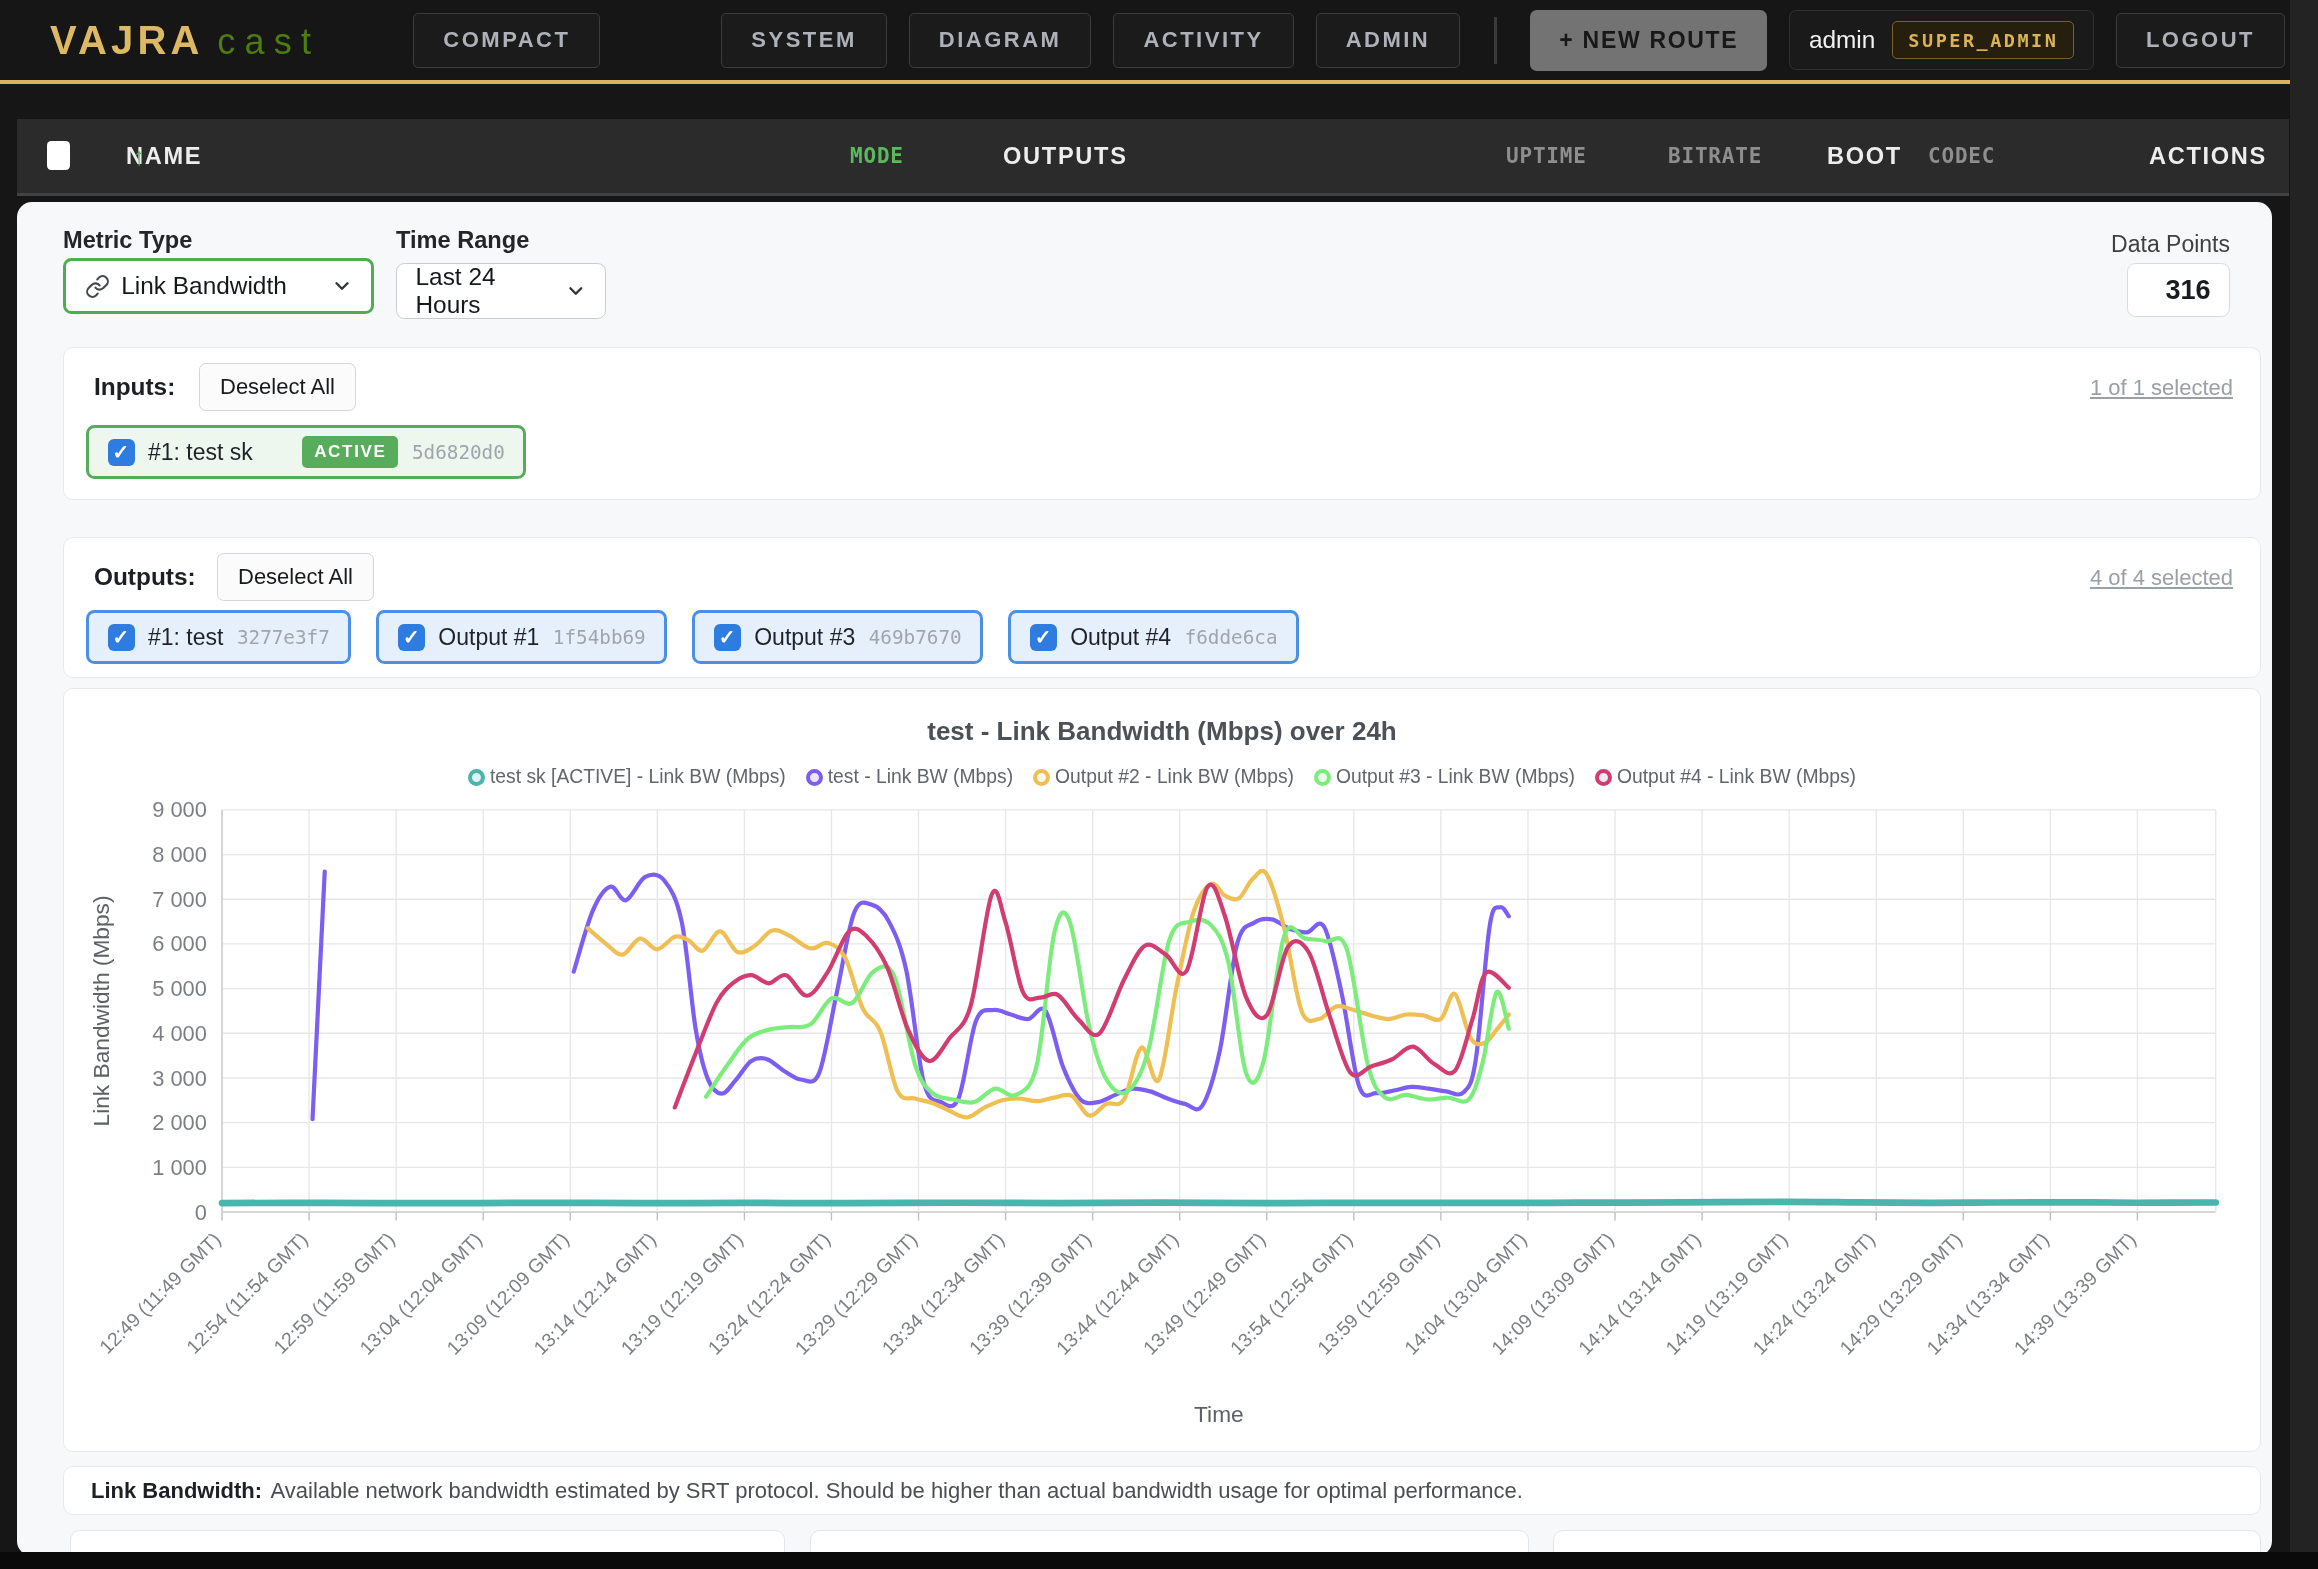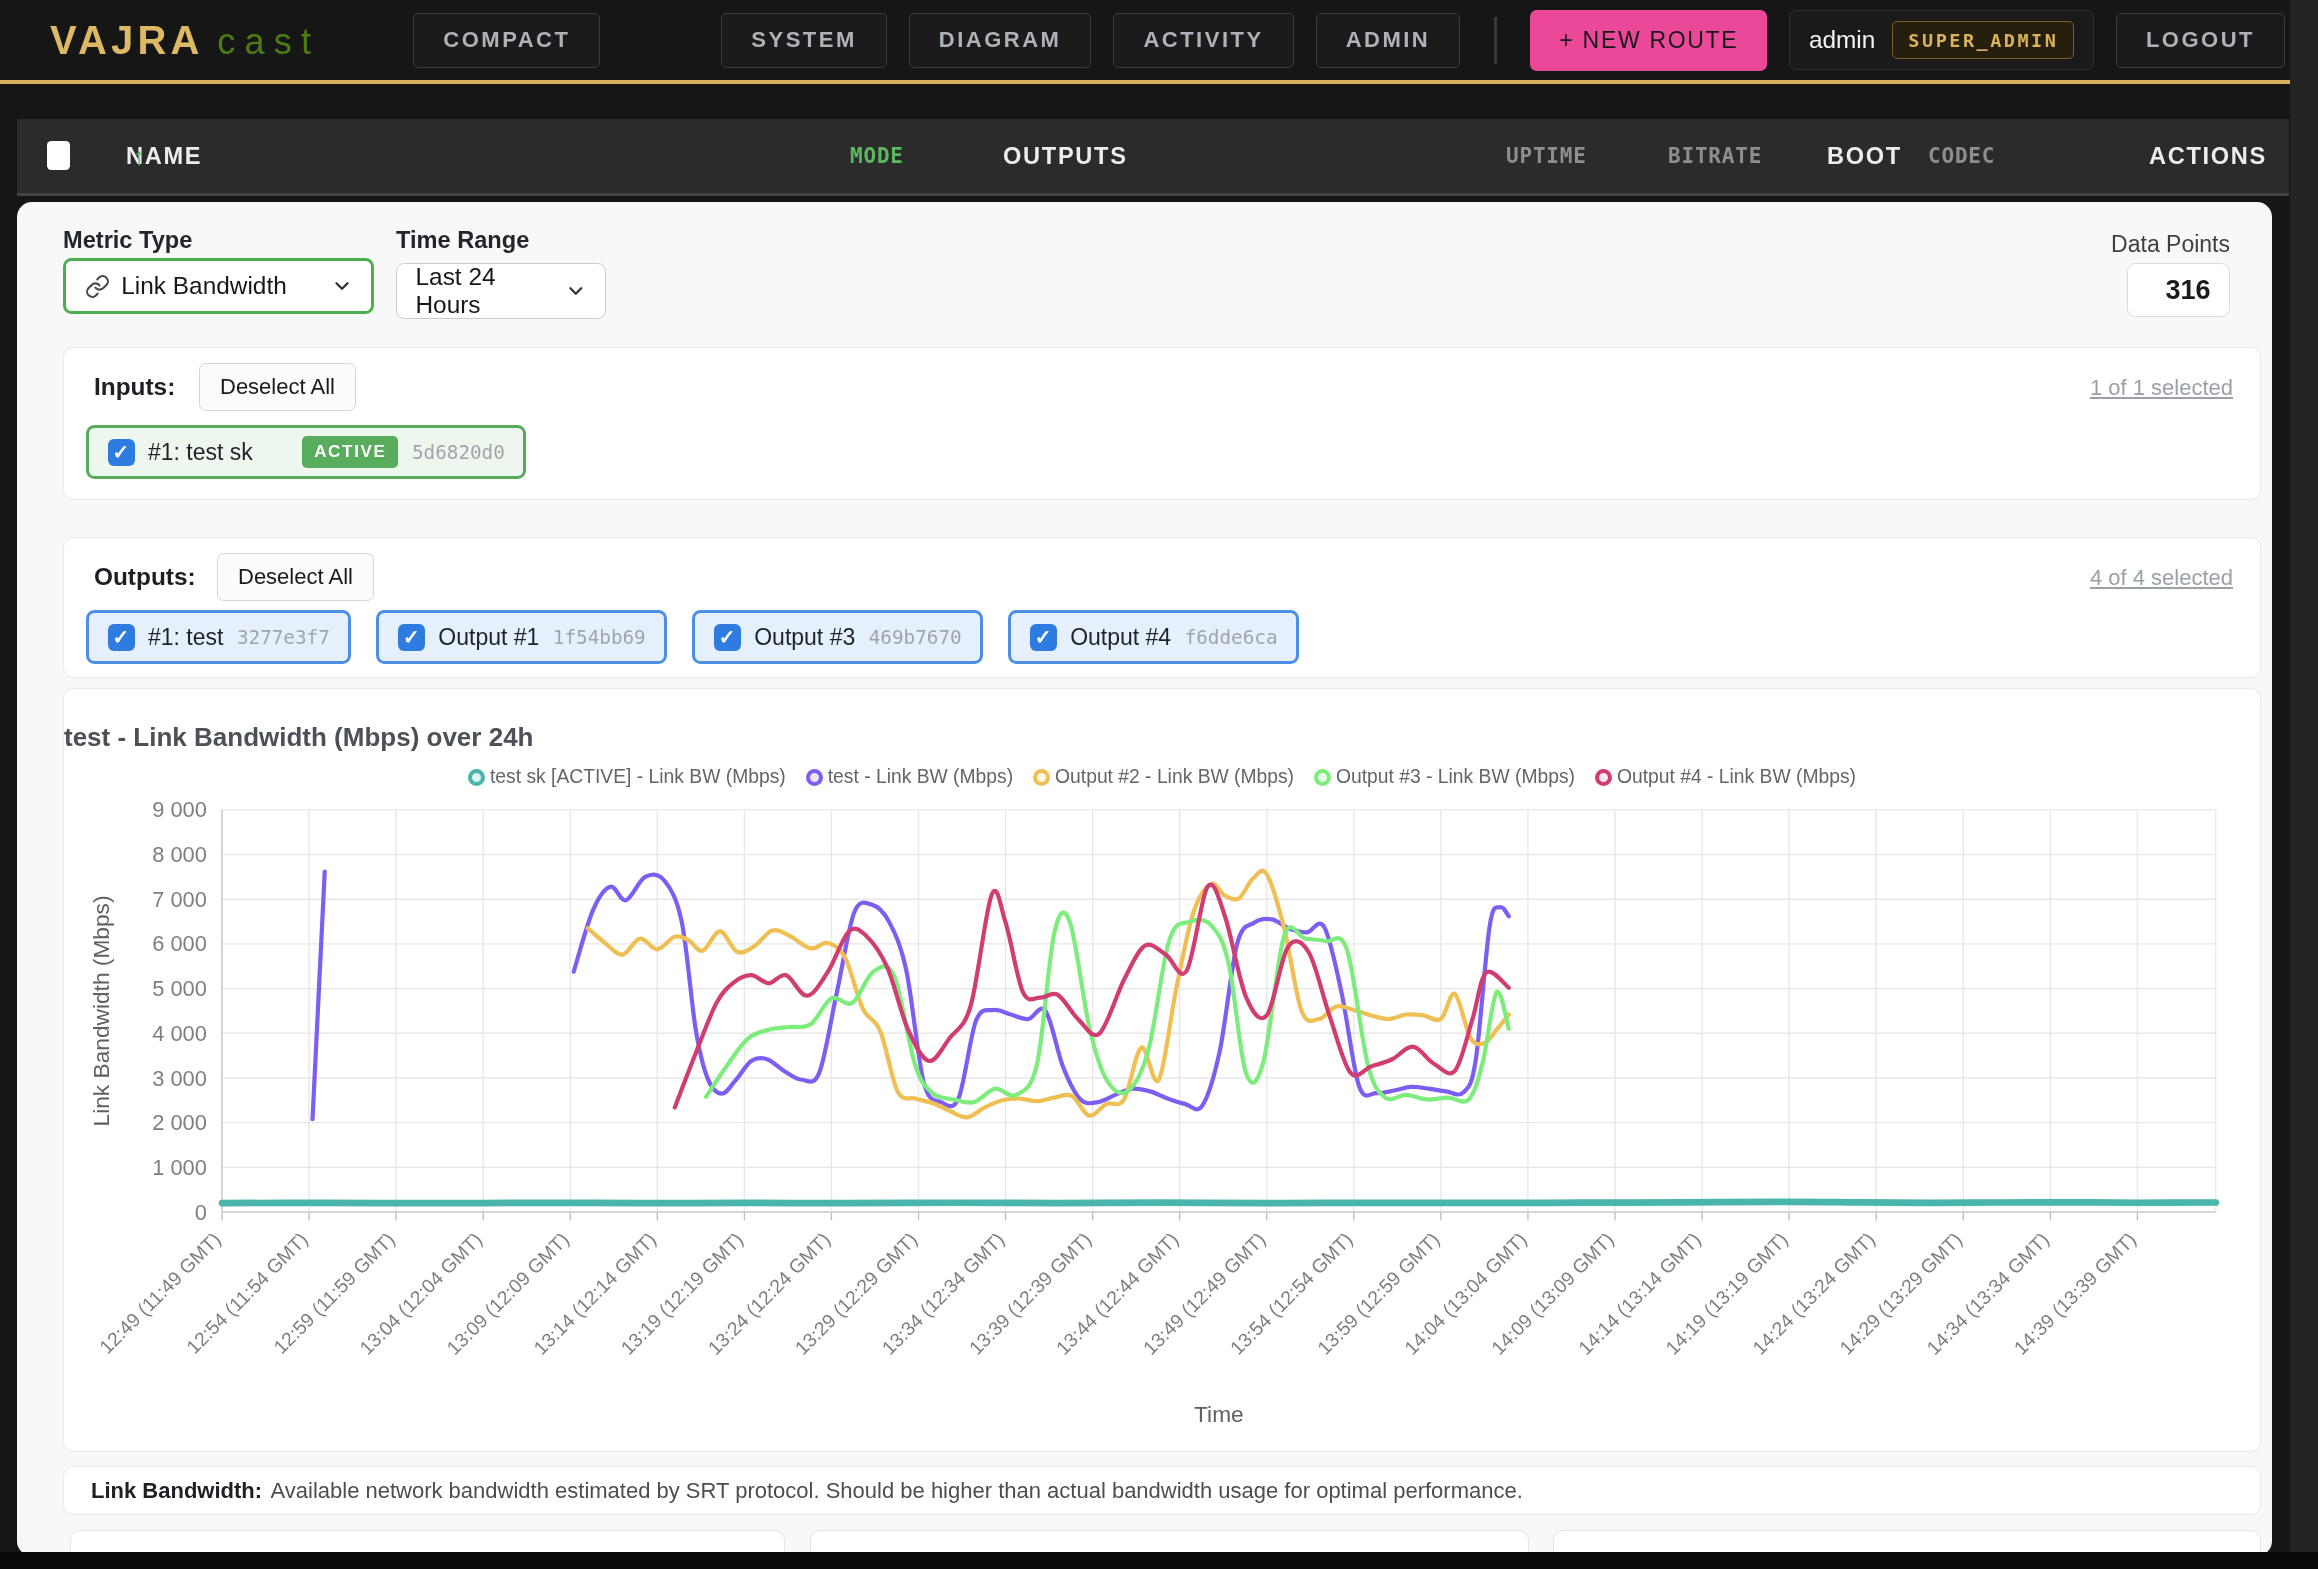--- a/index.html
+++ b/index.html
@@ -10,22 +10,22 @@
   .topbar{position:absolute;left:0;top:0;width:2319px;height:84px;background:#161616;
     border-bottom:4.2px solid #d9b360;display:flex;align-items:center;}
   .brand{margin-left:50px;display:flex;align-items:baseline;}
   .brand-main{font-size:40px;font-weight:800;color:#ddb964;letter-spacing:4.2px;}
   .brand-sub{font-size:36px;color:#4d7c0f;letter-spacing:9.3px;margin-left:13.5px;}
   .btn-dark{border:1.7px solid #3c3c3c;border-radius:5px;background:#1b1b1b;color:#aeb2b8;
     font-size:22px;font-weight:bold;letter-spacing:2.5px;padding:13.5px 29px;cursor:pointer;}
   .compact-btn{margin-left:93px;}
   .nav-group{display:flex;align-items:center;gap:22px;margin-left:auto;margin-right:34px;}
   .nav-divider{width:2.5px;height:47px;background:#3a3a3a;margin:0 11.8px;}
-  .new-route-btn{background:#ec4899;border:none;border-radius:6.7px;color:#181818;
-    font-size:23px;font-weight:normal;letter-spacing:1.7px;padding:17px 29px;cursor:pointer;}
+  .new-route-btn{background:#737373;border:none;border-radius:6.7px;color:#181818;
+    font-size:23px;font-weight:bold;letter-spacing:1.7px;padding:17px 29px;cursor:pointer;}
   .user-box{display:flex;align-items:center;gap:17px;background:#1a1a1a;border:1.7px solid #313131;
     border-radius:6.7px;padding:10px 18.5px;}
   .user-name{color:#f2f2f2;font-size:24.4px;}
   .role-badge{border:1.7px solid #79602a;background:#271f0e;border-radius:5px;color:#d9b25a;
     font-size:18.5px;font-weight:bold;letter-spacing:2.5px;padding:7.6px 15px;
     font-family:"DejaVu Sans Mono",monospace;}
   
   .grid-head{position:absolute;left:17px;top:119px;width:2272px;height:77px;background:#2b2b2b;
     border-bottom:3.4px solid #424242;}
   .grid-head span{position:absolute;top:50%;transform:translateY(-50%);}
@@ -63,21 +63,21 @@
   .chip-input{border:3.4px solid #57ac5b;background:#edf7ee;}
   .chip-output{border:3.4px solid #4b90e4;background:#e5f0fc;}
   .cbx{width:27px;height:27px;background:#2e7ce0;border-radius:5.9px;color:#fff;font-size:20px;
     font-weight:bold;display:flex;align-items:center;justify-content:center;cursor:pointer;}
   .chip-label{font-size:23px;color:#1f2328;}
   .active-badge{background:#57ad5c;color:#fff;font-size:17px;font-weight:bold;letter-spacing:1.7px;
     border-radius:5px;padding:5.9px 11.8px;margin-left:36px;}
   .chip-code{font-family:"DejaVu Sans Mono",monospace;font-size:19.3px;color:#a0a5ab;}
   
   .chart-card{top:486px;height:764px;}
-  .chart-title{position:absolute;left:0;right:0;top:33px;text-align:left;font-size:26px;
+  .chart-title{position:absolute;left:0;right:0;top:27px;text-align:center;font-size:26px;
     font-weight:bold;color:#4c5157;}
   .legend-row{position:absolute;left:0;right:0;top:77px;display:flex;justify-content:center;
     align-items:center;gap:20px;}
   .legend-item{display:flex;align-items:center;gap:5px;cursor:pointer;}
   .legend-ring{width:17px;height:17px;border-radius:50%;}
   .legend-text{font-size:19.3px;color:#61666c;}
   .chart-svg{position:absolute;left:15px;top:109px;}
   
   .footnote-card{top:1264px;height:49px;display:flex;align-items:center;padding:0 27px;
     font-size:22px;color:#4a4e53;}

